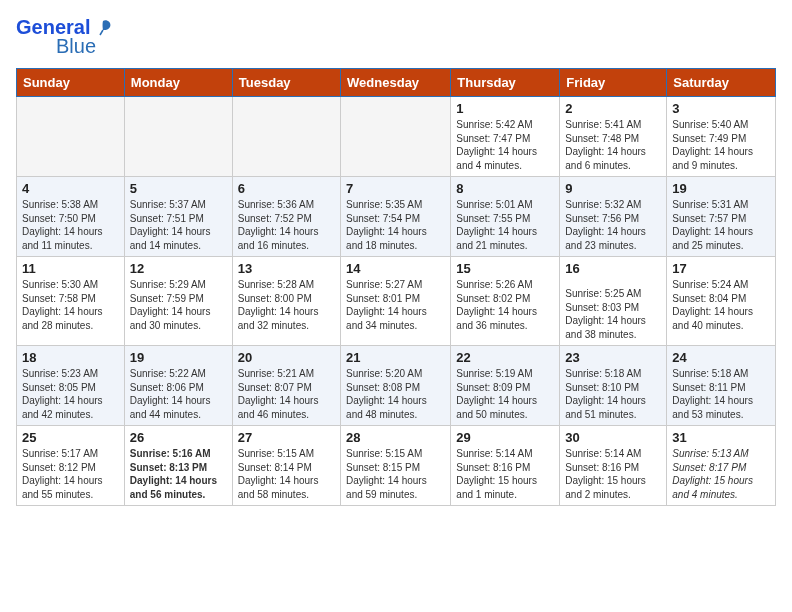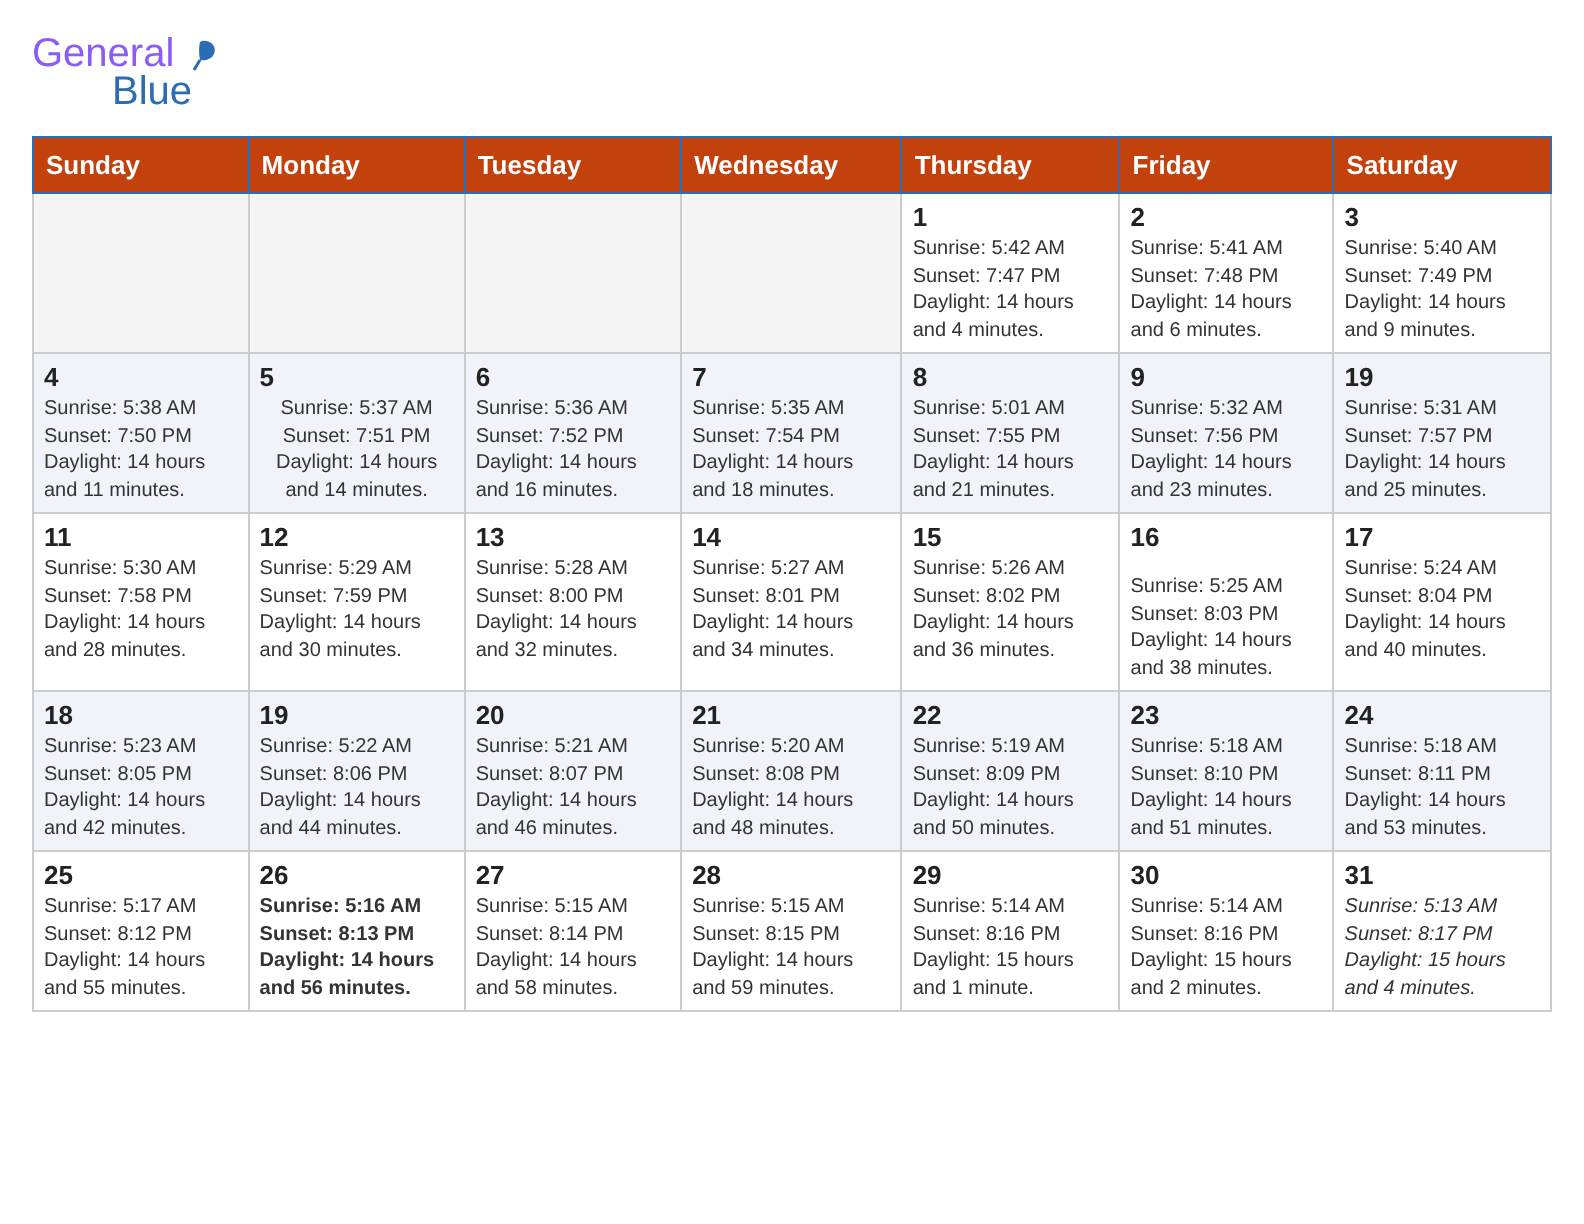--- a/index.html
+++ b/index.html
@@ -80,21 +80,21 @@
     .row-white td.empty, .row-shaded td.empty {
       background: #f5f5f5;
     }
   </style>
 </head>
 <body>
 
 <div class="header-area">
   <div class="logo">
     <div style="display:flex;align-items:center;">
-      <span style="font-size:20px;font-weight:normal;color:#8b5cf6;">General</span>
+      <span style="font-size:20px;font-weight:bold;color:#1d4ed8;">General</span>
       <svg width="22" height="22" viewBox="0 0 22 22" style="margin-left:2px;">
         <path d="M11 4 C14 2, 20 5, 18 10 C16 14, 11 13, 11 13 C11 13, 10 8, 11 4Z" fill="#2a6db5"></path>
         <path d="M11 13 L8 18" stroke="#2a6db5" stroke-width="1.5" fill="none"></path>
       </svg>
     </div>
     <span style="font-size:20px;font-weight:normal;color:#2a6db5;margin-top:-4px;margin-left:40px;">Blue</span>
   </div>
   <div class="title-area">
     <div class="month-title"></div>
     <div class="location-title"></div>
@@ -144,21 +144,21 @@
       <tr class="row-shaded">
         <td>
           <div class="day-number">4</div>
           <div class="day-info" style="white-space: pre-line;">Sunrise: 5:38 AM
 Sunset: 7:50 PM
 Daylight: 14 hours
 and 11 minutes.</div>
         </td>
         <td>
           <div class="day-number">5</div>
-          <div class="day-info" style="white-space: pre-line; text-align: center;">Sunrise: 5:37 AM
+          <div class="day-info" style="white-space: pre-line;">Sunrise: 5:37 AM
 Sunset: 7:51 PM
 Daylight: 14 hours
 and 14 minutes.</div>
         </td>
         <td>
           <div class="day-number">6</div>
           <div class="day-info" style="white-space: pre-line;">Sunrise: 5:36 AM
 Sunset: 7:52 PM
 Daylight: 14 hours
 and 16 minutes.</div>

